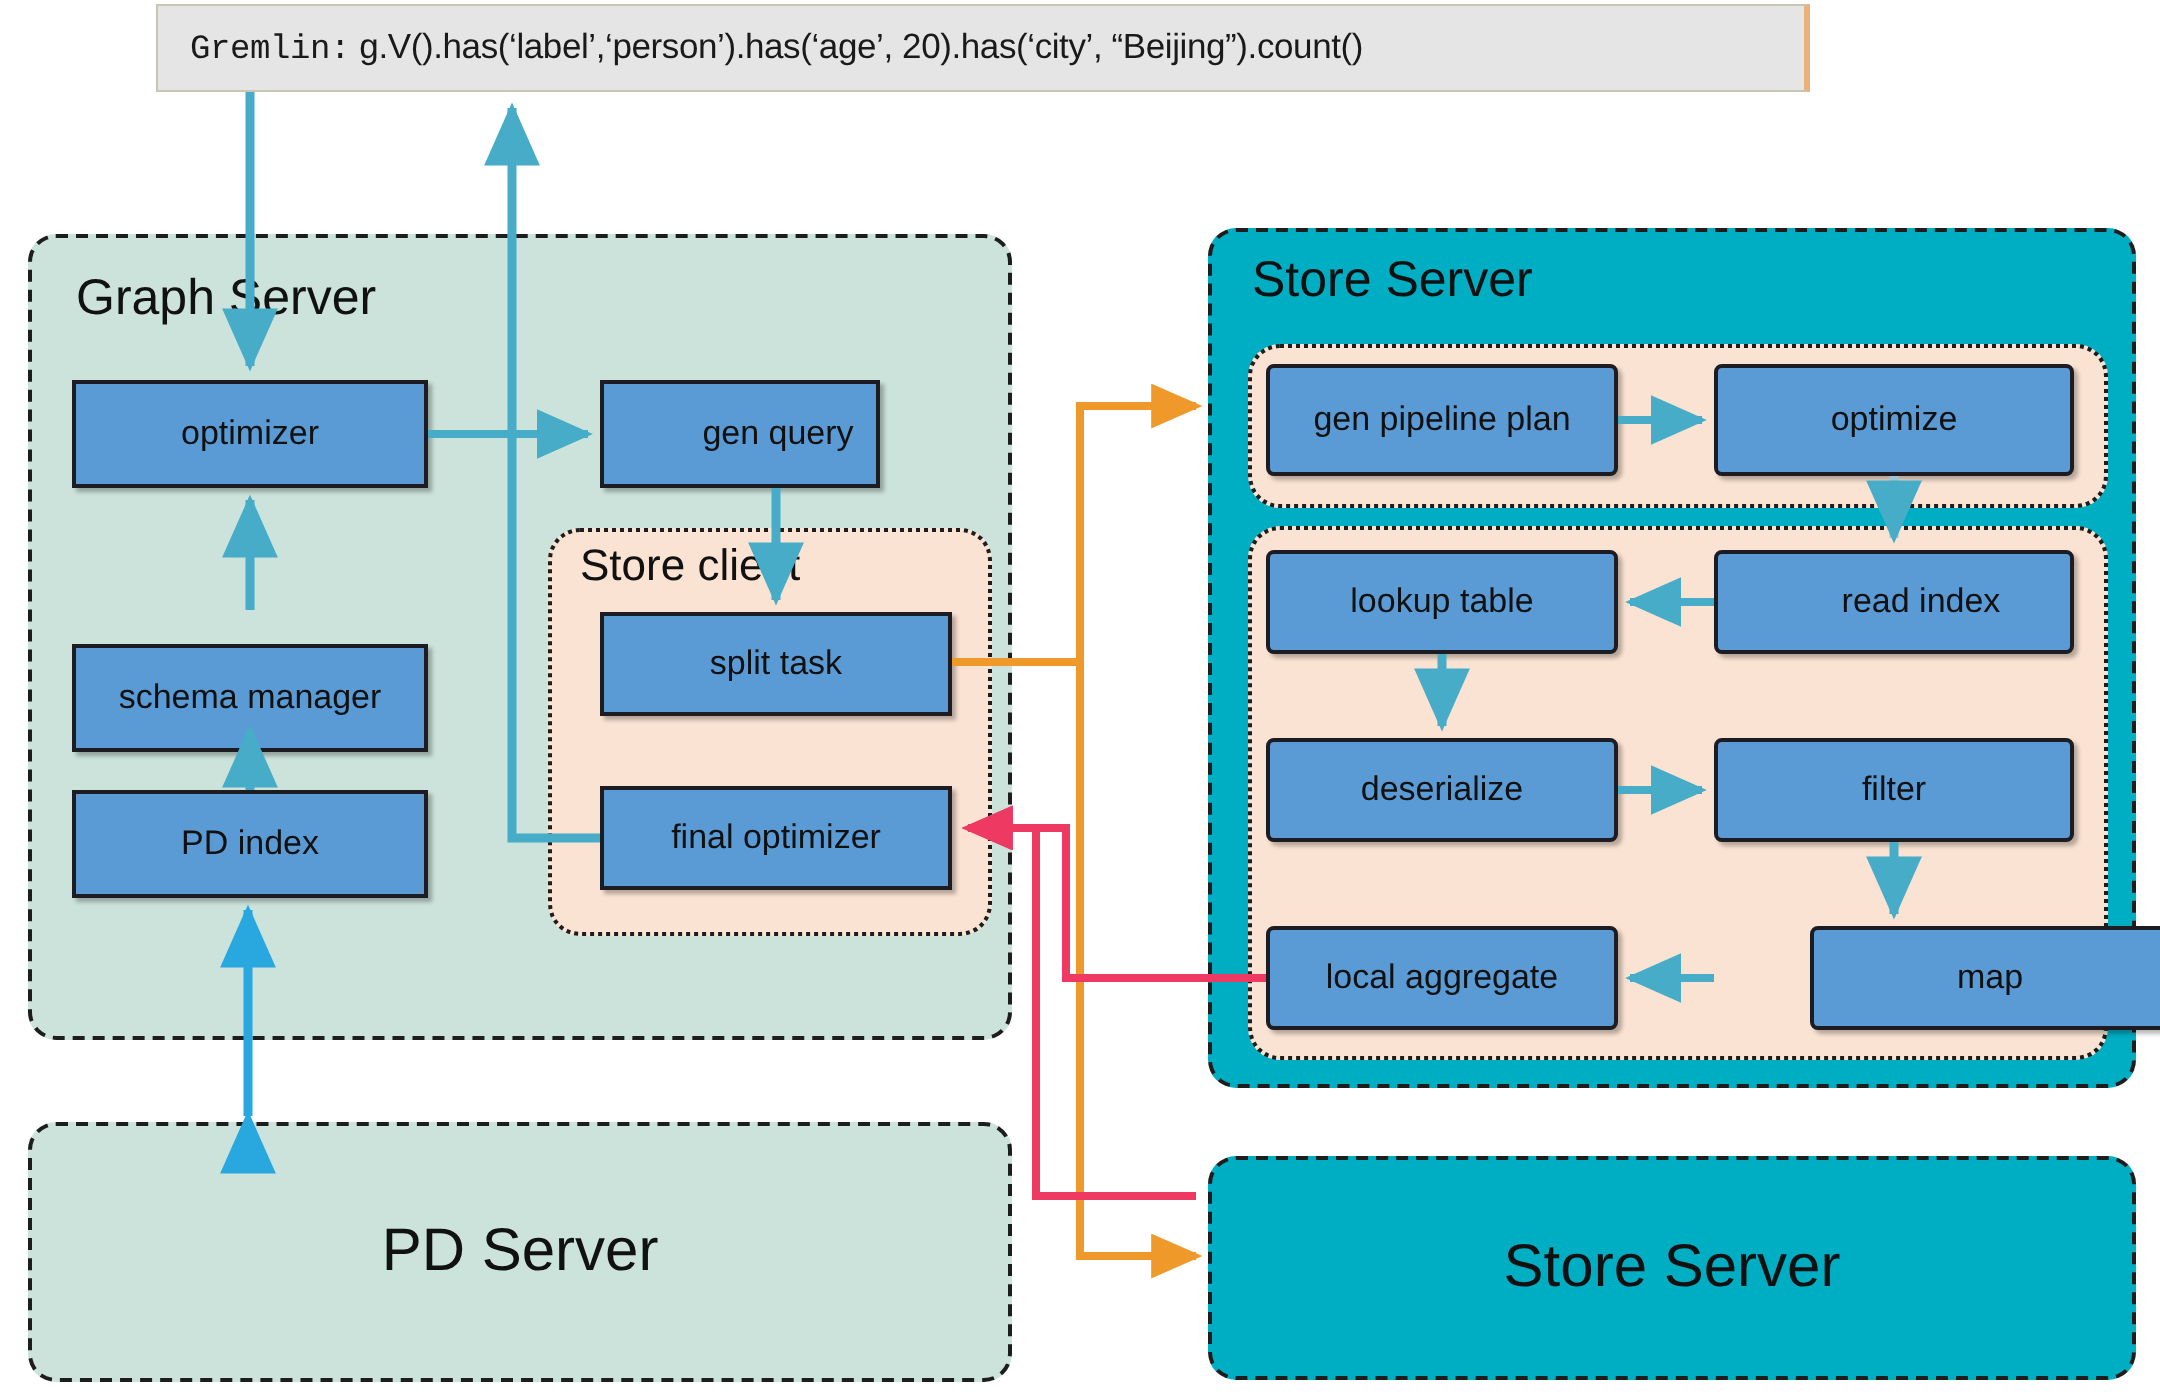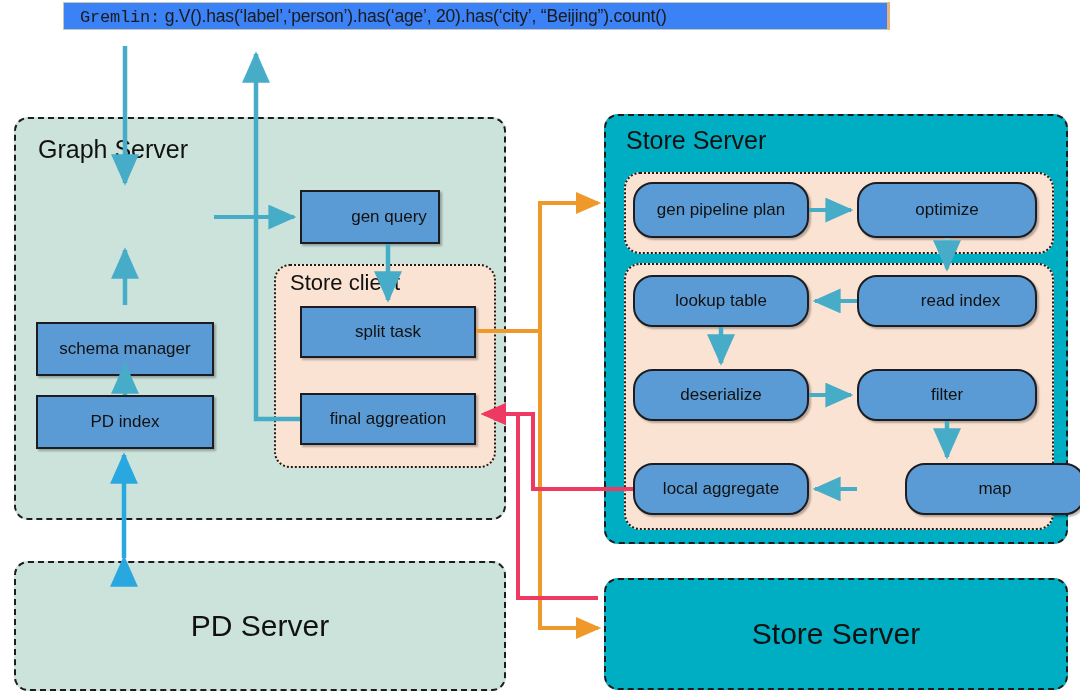--- a/index.html
+++ b/index.html
@@ -22,25 +22,25 @@
     left: 0;
     top: 0;
     width: 1080px;
     height: 697px;
     pointer-events: none;
   }
 
   
   .query-banner {
     position: absolute;
-    left: 63px;
+    left: 78px;
     top: 2px;
     width: 827px;
-    height: 28px;
-    background: #3b82f6;
+    height: 44px;
+    background: #e5e5e5;
     border: 1px solid #c9c6b4;
     border-right: 3px solid #e8b27a;
     box-sizing: border-box;
     display: flex;
     align-items: center;
     padding-left: 16px;
   }
   .query-banner .q-text {
     font-family: "Liberation Sans", sans-serif;
     font-size: 17.5px;
@@ -152,21 +152,21 @@
     background: #5b9bd5;
     border: 2px solid #1c1c22;
     display: flex;
     align-items: center;
     justify-content: center;
     font-size: 17px;
     color: #111111;
     box-shadow: 2px 2px 2px rgba(0,0,0,0.28);
     text-align: center;
   }
-  .node.rounded { border-radius: 20px; }
+  .node.rounded { border-radius: 4px; }
 
   
   .n-optimizer        { left: 36px;  top: 190px; width: 178px; height: 54px; }
   .n-schema-manager   { left: 36px;  top: 305px; width: 178px; height: 54px; margin-top: 17px; }
   .n-pd-client        { left: 36px;  top: 395px; width: 178px; height: 54px; }
   .n-gen-query        { left: 300px; top: 190px; width: 140px; height: 54px; padding-left: 38px; }
   .n-split-task       { left: 300px; top: 306px; width: 176px; height: 52px; }
   .n-final-aggreation { left: 300px; top: 393px; width: 176px; height: 52px; }
 
   
@@ -202,25 +202,26 @@
   <div class="container-box store-server-top">
     <div class="container-title ss-title">Store Server</div>
     <div class="dotted-group ss-group-a" style="left:18px; top:56px;"></div>
     <div class="dotted-group ss-group-b" style="left:18px; top:147px;"></div>
   </div>
 
   <div class="container-box store-server-bottom">
     <div class="center-title">Store Server</div>
   </div>
 
+  <div class="node n-optimizer">optimizer</div>
   <div class="node n-schema-manager">schema manager</div>
   <div class="node n-pd-client">PD index</div>
   <div class="node n-gen-query">gen query</div>
   <div class="node n-split-task">split task</div>
-  <div class="node n-final-aggreation">final aggreation</div>
+  <div class="node n-final-aggreation">final optimizer</div>
 
   <div class="node rounded n-gen-pipeline">gen pipeline plan</div>
   <div class="node rounded n-optimize">optimize</div>
   <div class="node rounded n-lookup-table">lookup table</div>
   <div class="node rounded n-read-index">read index</div>
   <div class="node rounded n-deserialize">deserialize</div>
   <div class="node rounded n-filter">filter</div>
   <div class="node rounded n-local-aggregate">local aggregate</div>
   <div class="node rounded n-map">map</div>
 

